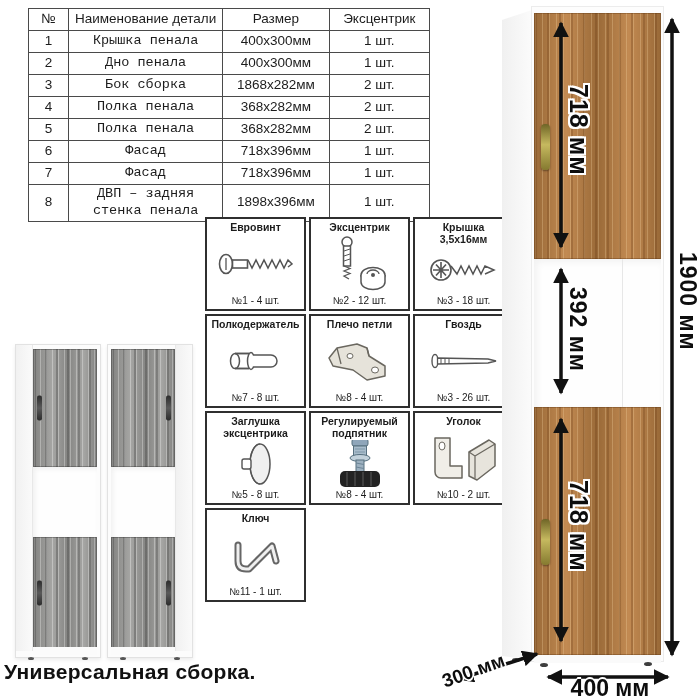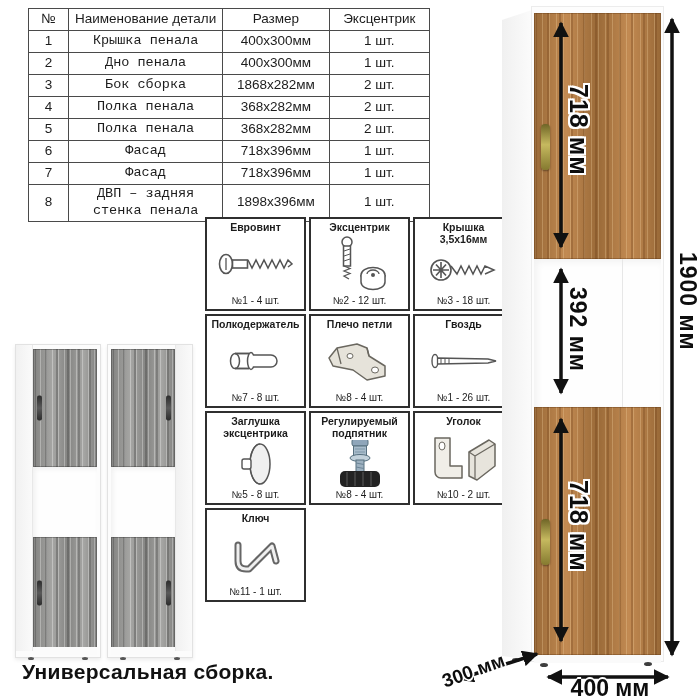--- a/index.html
+++ b/index.html
@@ -86,21 +86,21 @@
   
   .dim-arrow{position:absolute;overflow:visible;}
   .dim-arrow line{stroke:var(--arrow,#111);stroke-width:3.5;}
   .vlabel{position:absolute;writing-mode:vertical-rl;font-weight:bold;line-height:1;
           color:#0d0d0d;letter-spacing:1px;white-space:nowrap;
           text-shadow:-2px 0 0 #fff,2px 0 0 #fff,0 -2px 0 #fff,0 2px 0 #fff,
                       -2px -2px 0 #fff,2px 2px 0 #fff,-2px 2px 0 #fff,2px -2px 0 #fff;}
   .hlabel{position:absolute;font-weight:bold;color:#0d0d0d;
           text-shadow:-2px 0 0 #fff,2px 0 0 #fff,0 -2px 0 #fff,0 2px 0 #fff;}
 
-  .caption{position:absolute;left:22px;top:660px;font-size:21px;font-weight:800;
+  .caption{position:absolute;left:4px;top:660px;font-size:21px;font-weight:800;
            letter-spacing:.3px;color:#111;}
 </style>
 </head>
 <body>
 
 <div class="page">
 
   <svg width="0" height="0" style="position:absolute">
     <defs>
       <marker id="ah" viewBox="0 0 10 10" refX="9" refY="5" markerWidth="4.6" markerHeight="4.6" orient="auto-start-reverse">
@@ -248,21 +248,21 @@
       <div class="hw-title">Гвоздь</div>
       <div class="hw-icon">
           <svg width="72" height="18">
         <ellipse cx="7" cy="9" rx="3" ry="6.5" fill="#fff" stroke="#555" stroke-width="1.4"></ellipse>
         <path d="M9.5,6 L60,7 L68,9 L60,11 L9.5,12 Z" fill="#fff" stroke="#555" stroke-width="1.3"></path>
         <line x1="13" y1="6" x2="13" y2="12" stroke="#555"></line>
             <line x1="17" y1="6" x2="17" y2="12" stroke="#555"></line>
         <line x1="21" y1="6" x2="21" y2="12" stroke="#555"></line>
           </svg>
         </div>
-      <div class="hw-count">№1 - 26 шт.</div>
+      <div class="hw-count">№3 - 26 шт.</div>
     </div>
 
     <div class="hw-cell">
       <div class="hw-title">Заглушка эксцентрика</div>
       <div class="hw-icon">
           <svg width="44" height="46">
         <ellipse cx="26" cy="23" rx="10" ry="20" fill="#f0f0f0" stroke="#555" stroke-width="1.5"></ellipse>
         <path d="M26,3 a10,20 0 0 0 0,40" fill="none" stroke="#555" stroke-width="1.2"></path>
         <rect x="8" y="18" width="9" height="10" rx="2" fill="#fff" stroke="#555" stroke-width="1.4"></rect>
           </svg>

